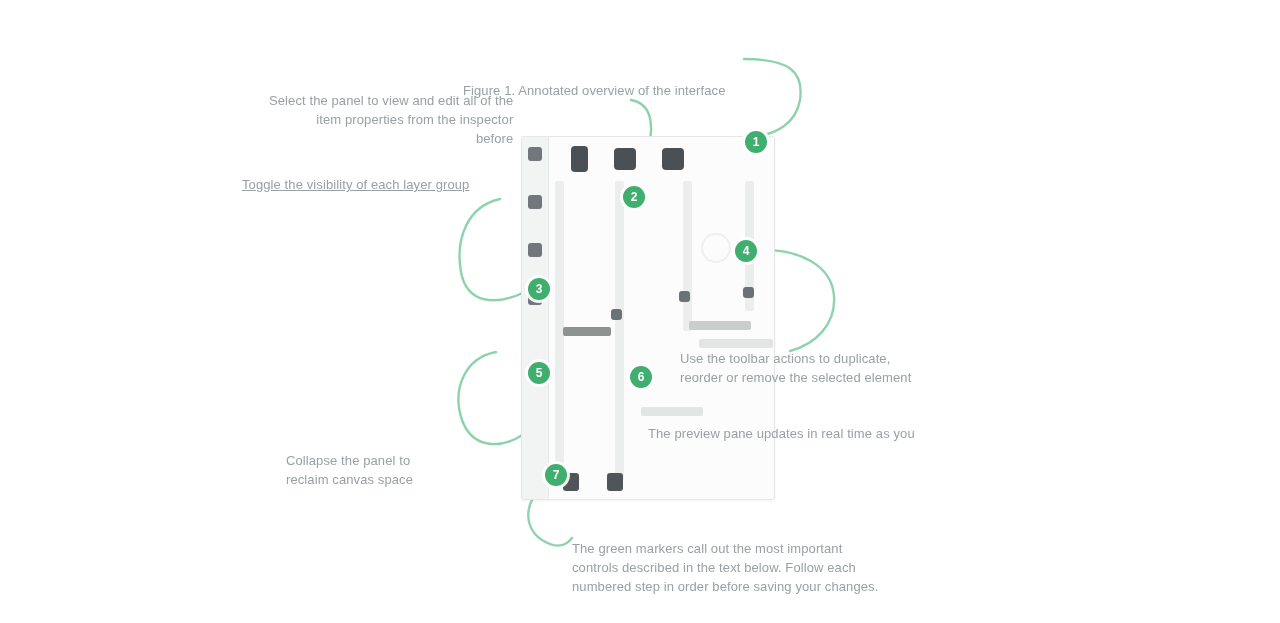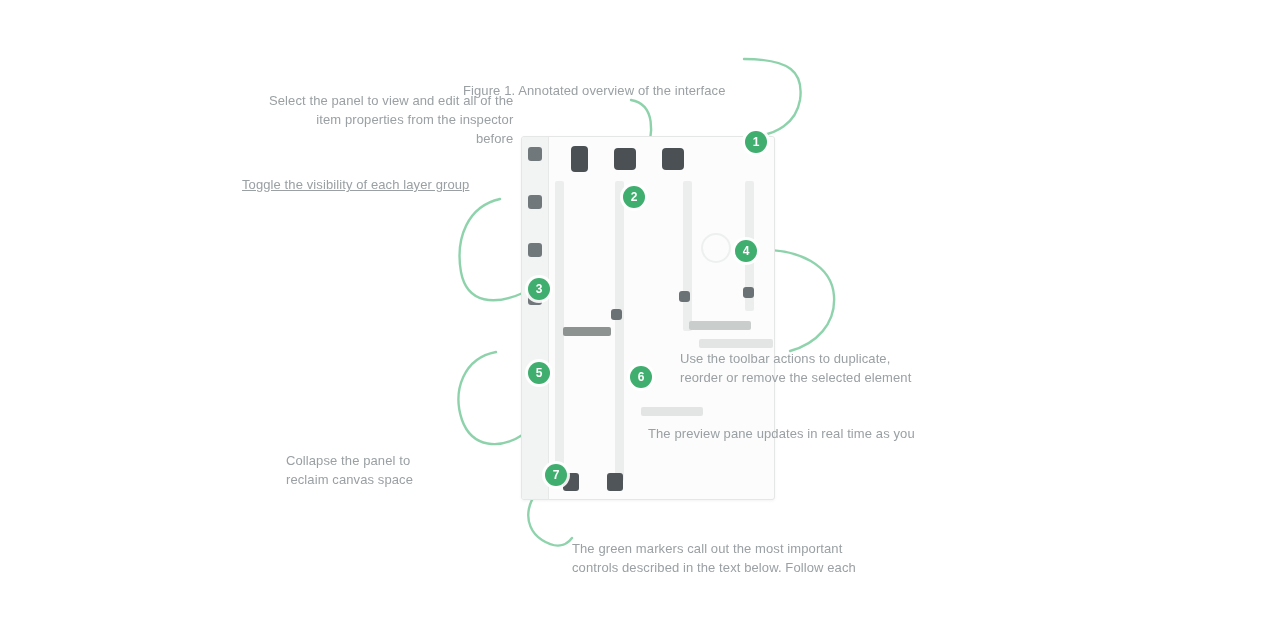--- a/index.html
+++ b/index.html
@@ -269,15 +269,16 @@
   </div>
 
   <div class="callout" style="left:286px; top:452px;">
     <span class="ln">Collapse the panel to</span>
     <span class="ln">reclaim canvas space</span>
   </div>
 
   <div class="callout" style="left:572px; top:524px;margin-top:16px;">
     <span class="ln">The green markers call out the most important</span>
     <span class="ln">controls described in the text below. Follow each</span>
+    <span class="ln">numbered step in order before saving your changes.</span>
   </div>
 
 </div>
 
 </body></html>

